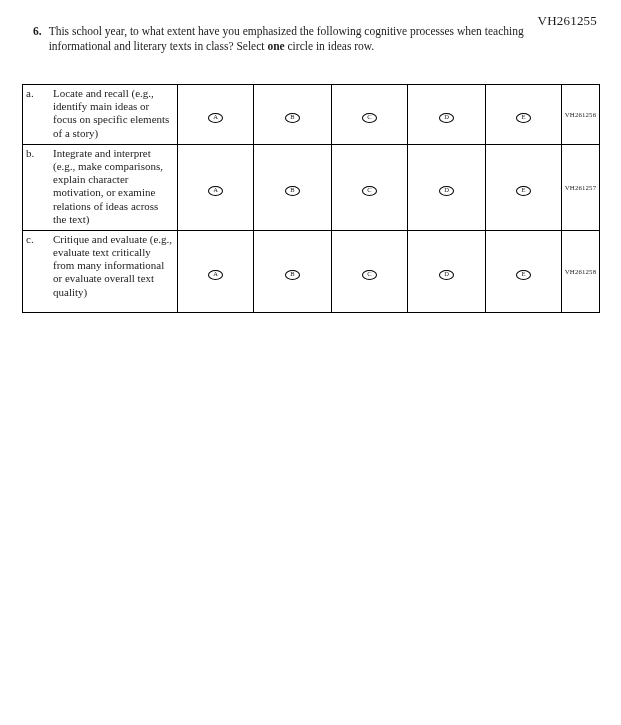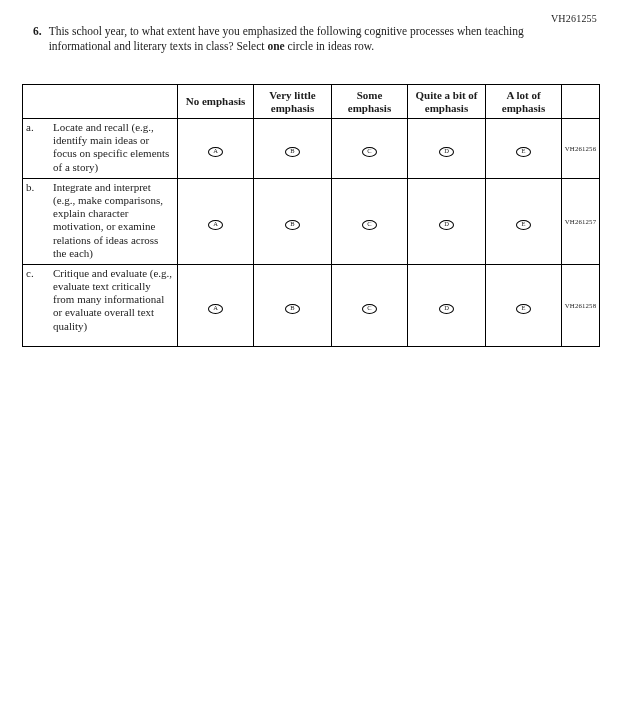--- a/index.html
+++ b/index.html
@@ -4,21 +4,21 @@
 <style>
   * { margin:0; padding:0; box-sizing:border-box; }
   html,body { background:#ffffff; }
   body {
     width:621px; height:725px; position:relative;
     font-family:"Liberation Serif", serif;
     color:#1c1c1c;
   }
   .top-code {
     position:absolute; top:13px; right:24px;
-    font-size:10px; letter-spacing:.2px;
+    font-size:13px; letter-spacing:.2px;
   }
   .question {
     position:absolute; top:24px; left:33px; width:510px;
     display:flex; gap:7px;
     font-size:11.5px; line-height:1.32;
   }
   .qnum { font-weight:bold; }
   .qtext .bold { font-weight:bold;text-align:right; }
   table.survey {
     position:absolute; top:84px; left:22px;
@@ -71,29 +71,20 @@
     <col style="width:155px">
       <col style="width:76px">
       <col style="width:78px">
     <col style="width:76px">
       <col style="width:78px">
       <col style="width:76px">
     <col style="width:38px">
   </colgroup>
 
   <tbody>
-      <tr class="head-row">
-    <th></th>
-    <th class="opt-head">No emphasis</th>
-    <th class="opt-head">Very little emphasis</th>
-    <th class="opt-head">Some emphasis</th>
-    <th class="opt-head">Quite a bit of emphasis</th>
-    <th class="opt-head">A lot of emphasis</th>
-    <th></th>
-  </tr>
 
   <tr class="row-a">
     <td class="label-cell">
       <div class="label-wrap">
         <span class="row-letter">a.</span>
         <span class="row-text">Locate and recall (e.g., identify main ideas or focus on specific elements of a story)</span>
       </div>
     </td>
     <td class="opt-cell">
       <span class="bubble">
@@ -120,21 +111,21 @@
             <span class="bubble-letter">E</span>
           </span>
     </td>
     <td class="code-cell">VH261256</td>
   </tr>
 
   <tr class="row-b">
     <td class="label-cell">
       <div class="label-wrap">
         <span class="row-letter">b.</span>
-        <span class="row-text">Integrate and interpret (e.g., make comparisons, explain character motivation, or examine relations of ideas across the each)</span>
+        <span class="row-text">Integrate and interpret (e.g., make comparisons, explain character motivation, or examine relations of ideas across the text)</span>
       </div>
     </td>
     <td class="opt-cell">
       <span class="bubble">
             <span class="bubble-letter">A</span>
           </span>
     </td>
     <td class="opt-cell">
       <span class="bubble">
             <span class="bubble-letter">B</span>

